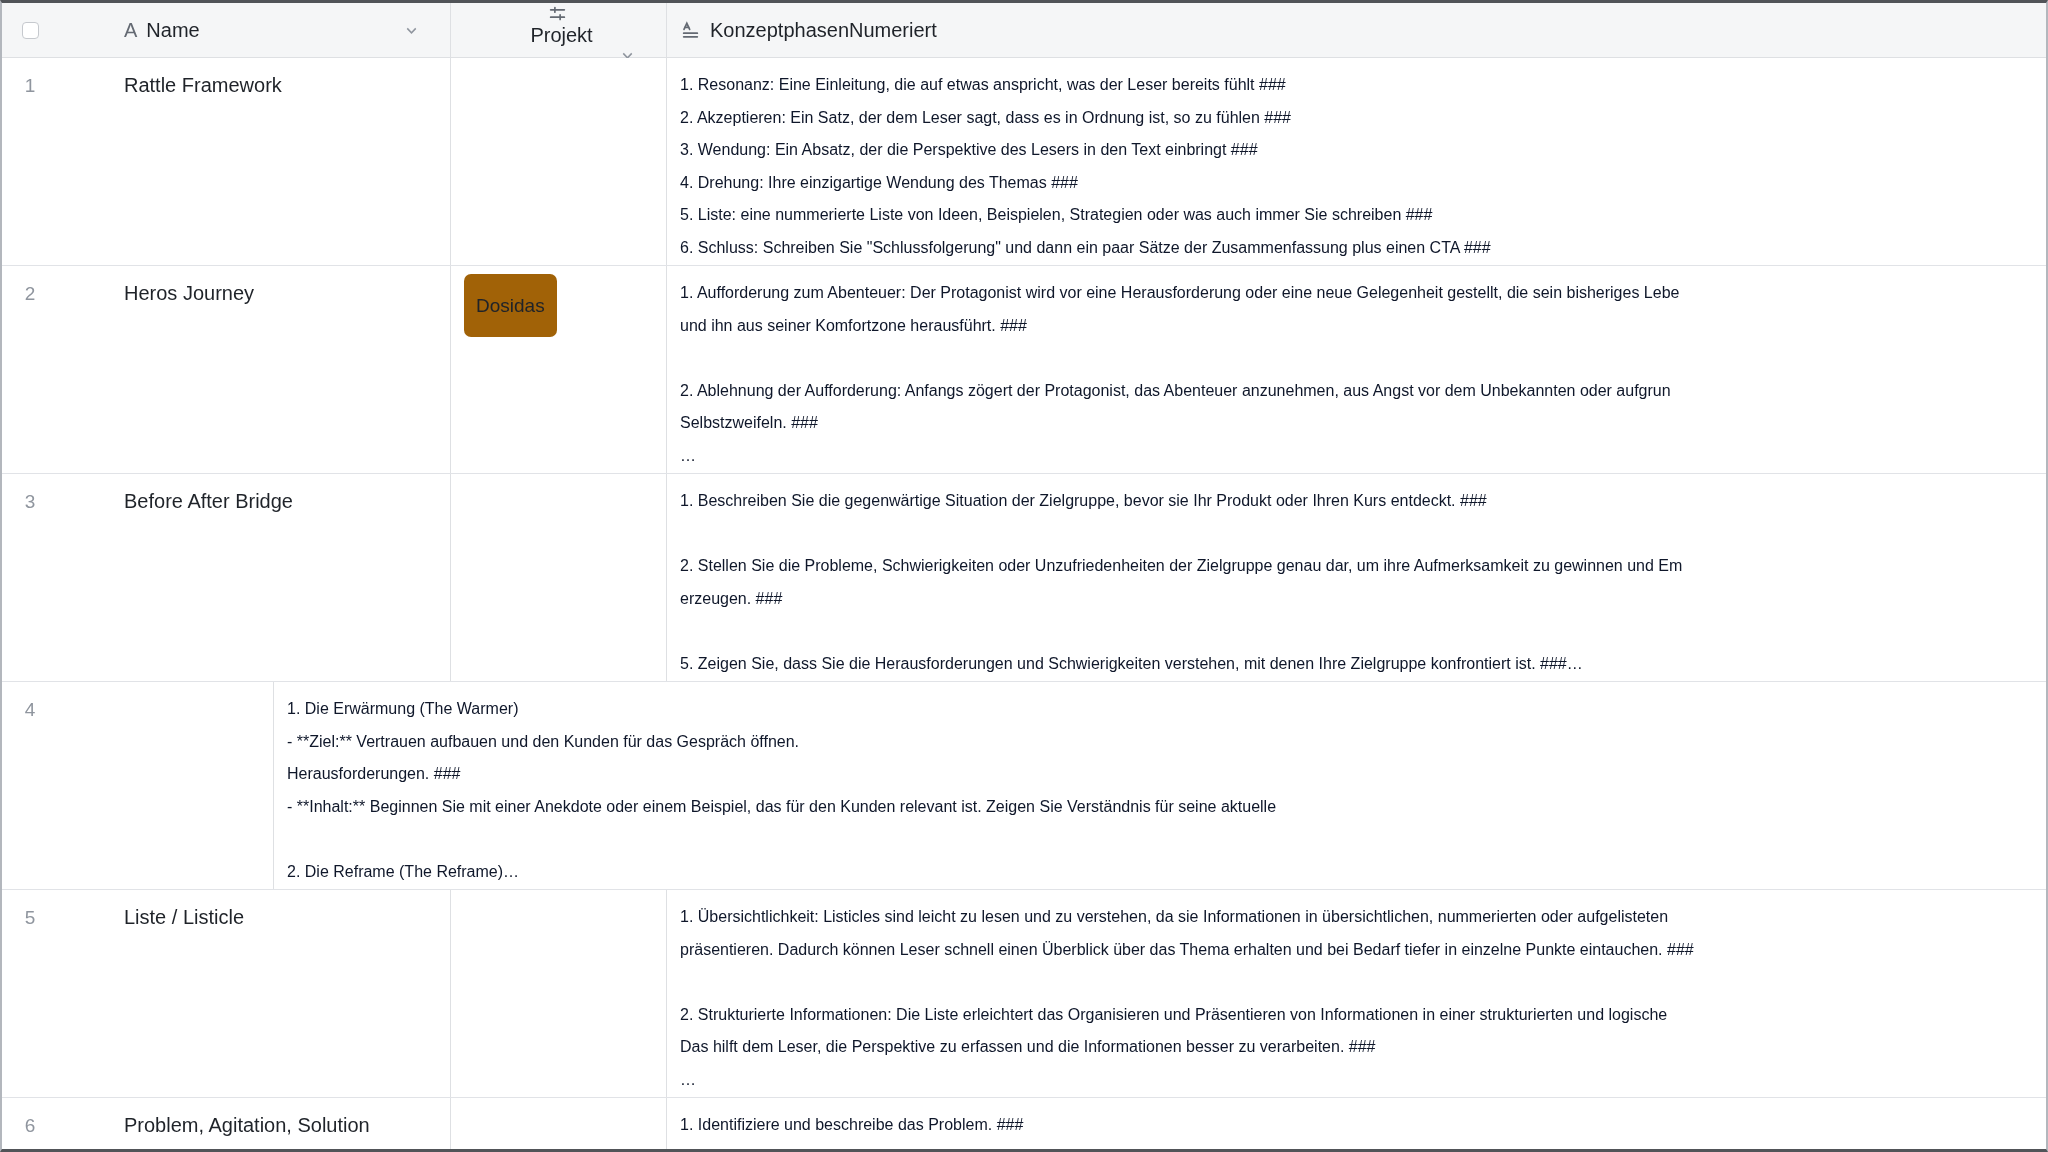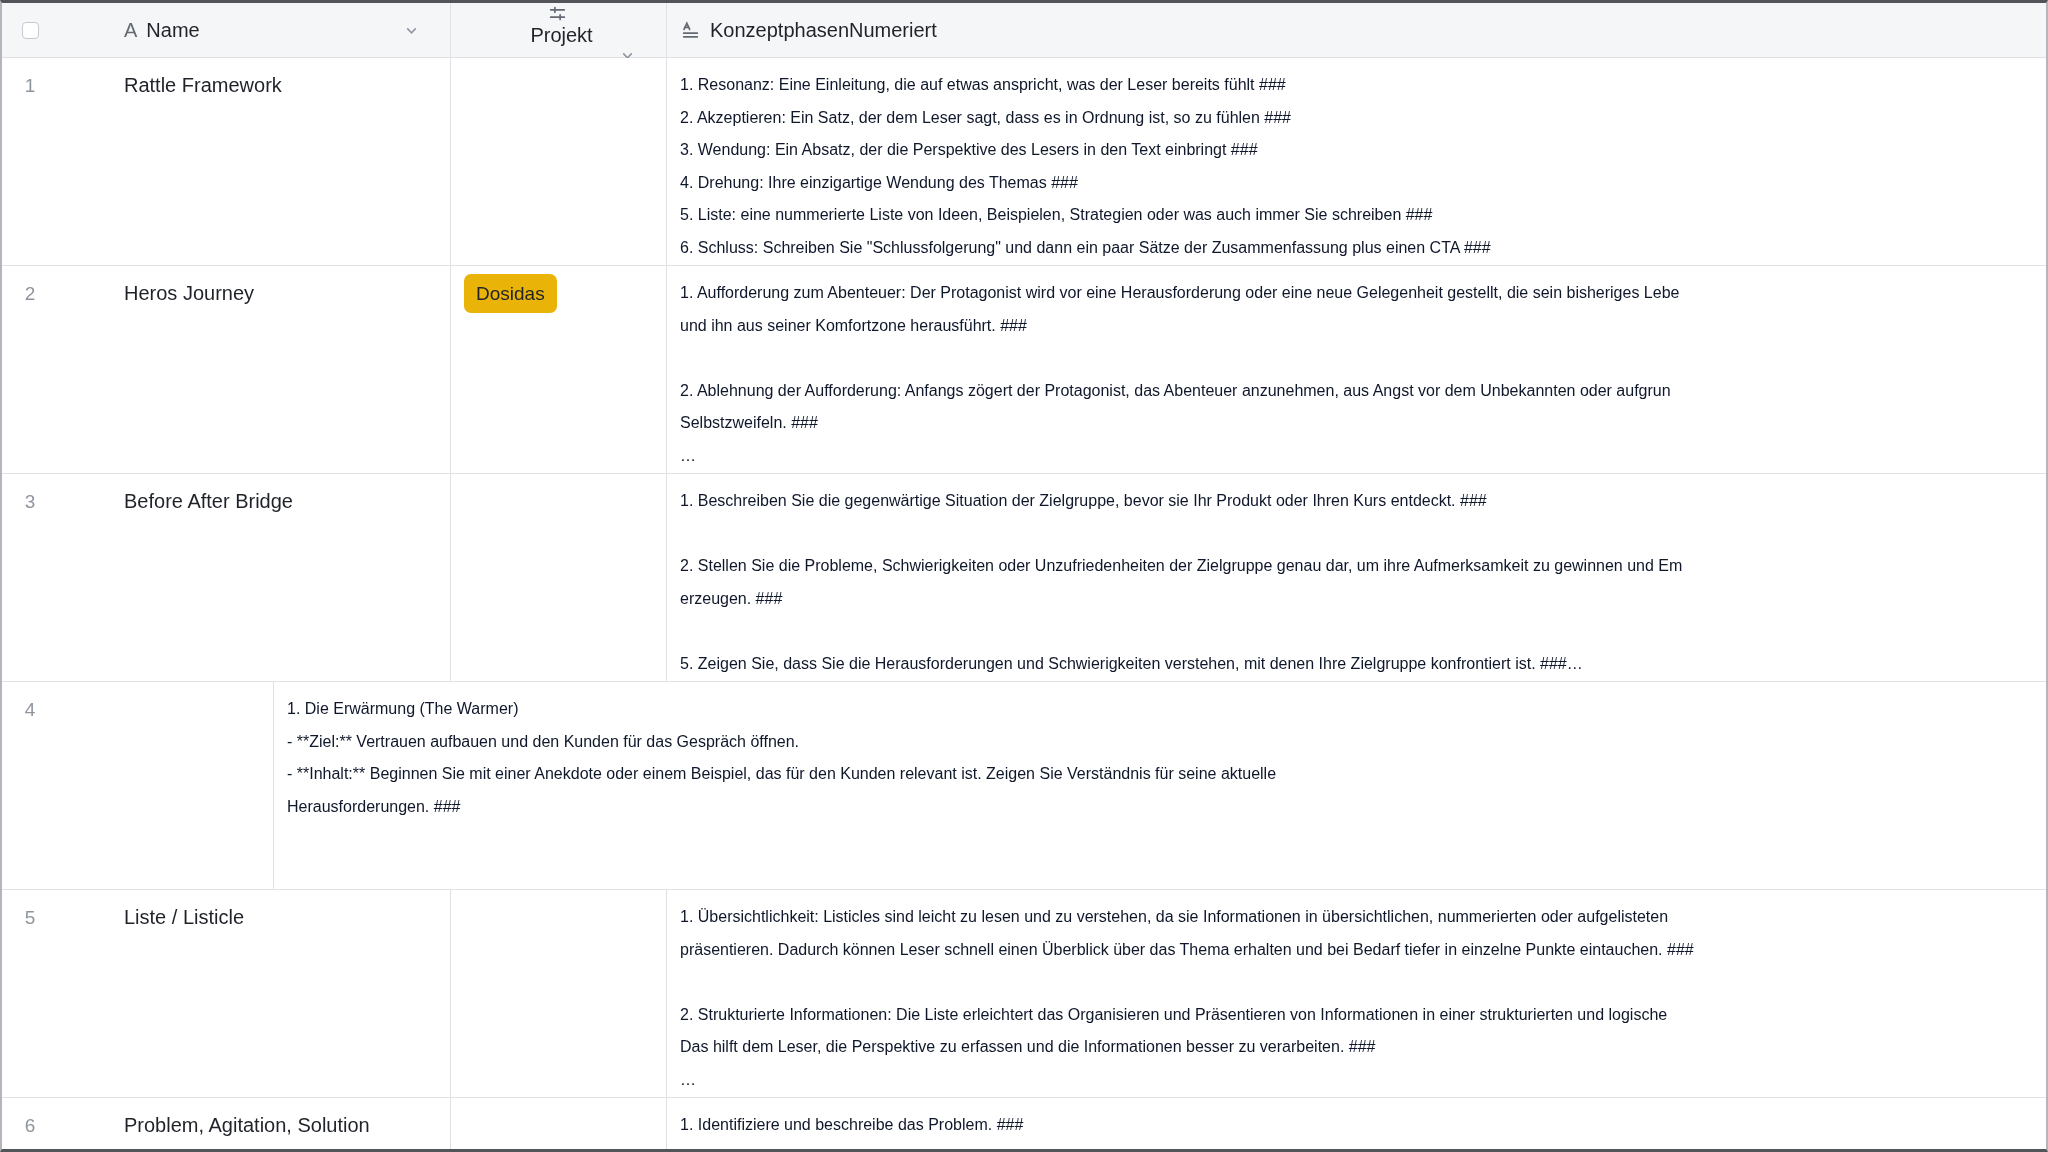--- a/index.html
+++ b/index.html
@@ -24,21 +24,21 @@
   .header .projekt-col{padding-left:13px;padding-right:16px;}
   .header .konzept-col{padding-left:13px;}
   .hlabel{font-size:20px;color:#1f2329;margin-left:9px;white-space:nowrap;}
   .ficon{color:#646a73;display:inline-flex;align-items:center;}
   .icon-a{font-size:20px;line-height:20px;color:#646a73;font-family:"Liberation Sans",sans-serif;}
   .chev{margin-left:auto;margin-right:14px;flex:0 0 auto;}
   
   .rownum{font-size:19px;color:#8f959e;padding-top:13px;line-height:30px;}
   .name-text{padding:11px 18px 0 66px;font-size:20px;line-height:33px;color:#1f2329;overflow-wrap:break-word;}
   .projekt-cell-inner{padding:8px 8px 0 13px;}
-  .tag{display:inline-block;background:#eab308;color:#1f2329;font-size:19px;line-height:27px;padding:6px 12px;border-radius:7px;white-space:nowrap;}
+  .tag{display:inline-block;background:#a16207;color:#1f2329;font-size:19px;line-height:27px;padding:18px 12px;border-radius:7px;white-space:nowrap;}
   .konzept-inner{padding:11px 0 0 13px;}
   .kline{font-size:16px;line-height:32.5px;white-space:nowrap;color:#0f172a;}
   svg{display:block;}
 </style>
 </head>
 <body>
 
 <div class="frame">
 
   <div class="header">
@@ -157,23 +157,24 @@
     <div class="cell num-col">
       <span class="rownum">4</span>
     </div>
     <div class="cell projekt-col">
       <div class="projekt-cell-inner"></div>
     </div>
     <div class="cell konzept-col">
       <div class="konzept-inner">
             <div class="kline">1. Die Erwärmung (The Warmer)</div>
             <div class="kline">- **Ziel:** Vertrauen aufbauen und den Kunden für das Gespräch öffnen.</div>
+            <div class="kline">Herausforderungen. ###</div>
             <div class="kline">- **Inhalt:** Beginnen Sie mit einer Anekdote oder einem Beispiel, das für den Kunden relevant ist. Zeigen Sie Verständnis für seine aktuelle</div>
-            <div class="kline">Herausforderungen. ###</div>
-            <div class="kline">&nbsp;</div>
+            <div class="kline">&nbsp;</div>
+            <div class="kline">2. Die Reframe (The Reframe)…</div>
           </div>
     </div>
   </div>
 
   <div class="row">
     <div class="cell num-col">
       <span class="rownum">5</span>
     </div>
     <div class="cell name-col">
       <div class="name-text">Liste / Listicle</div>

